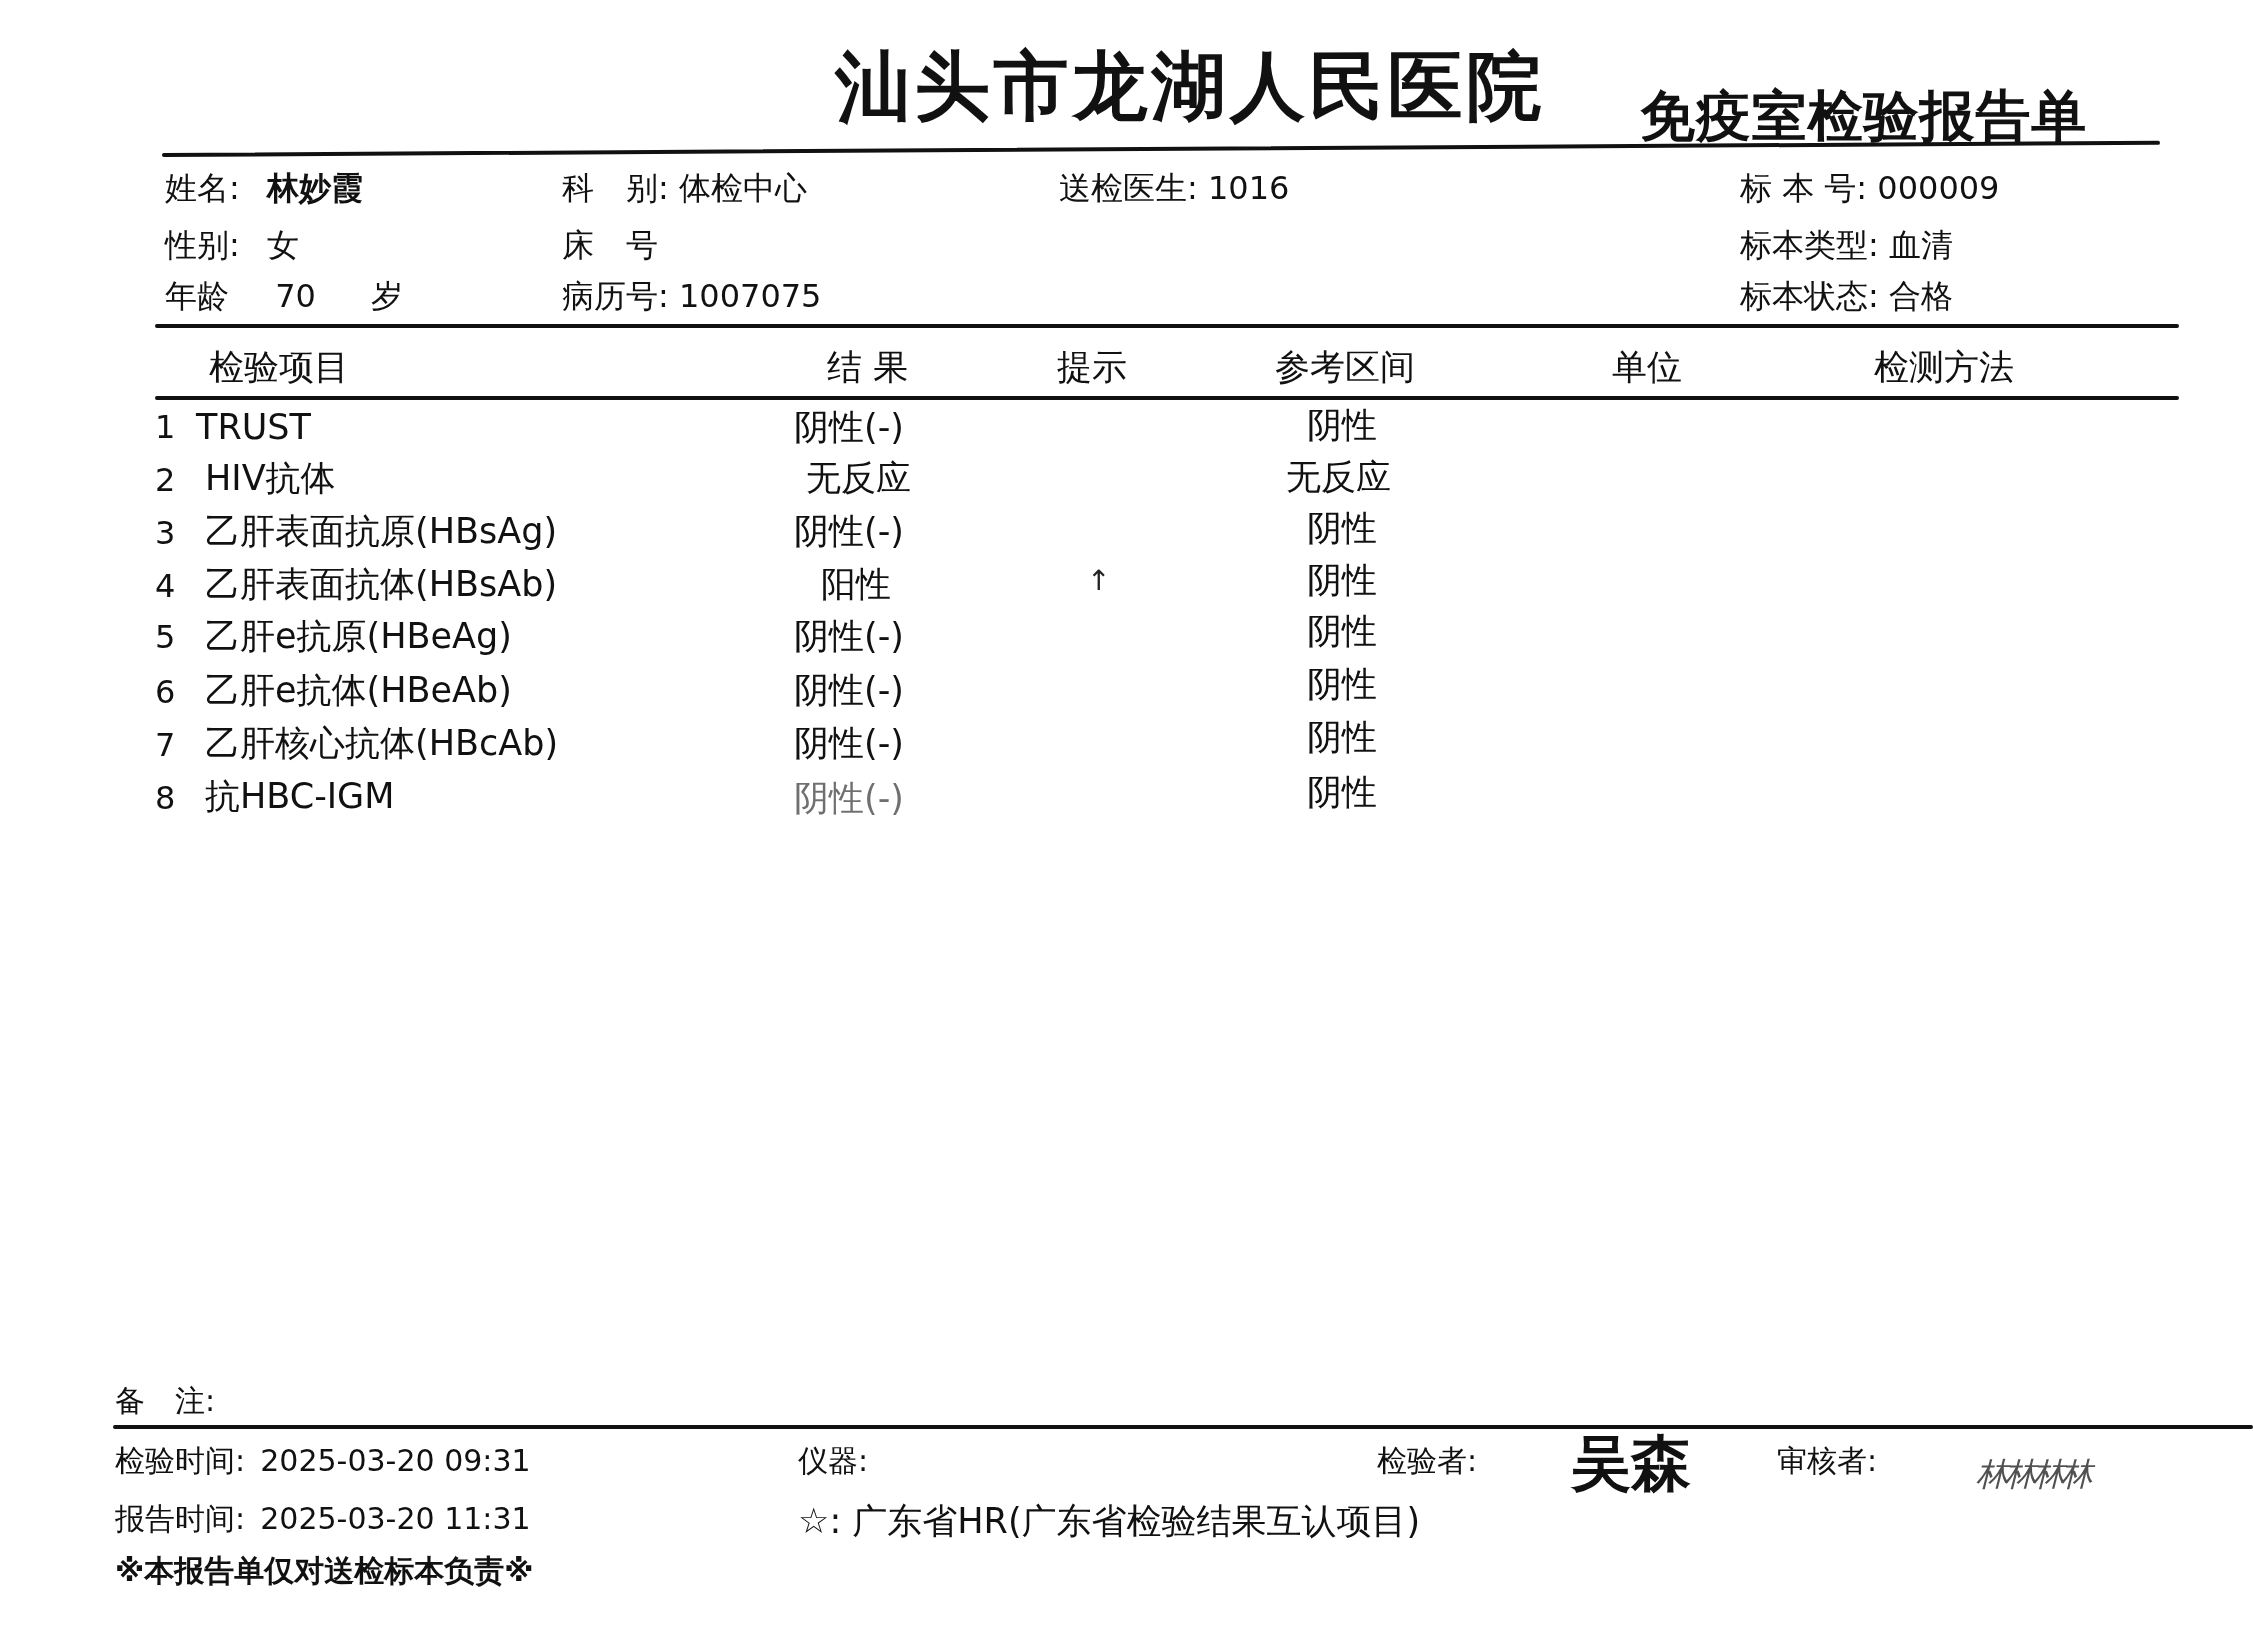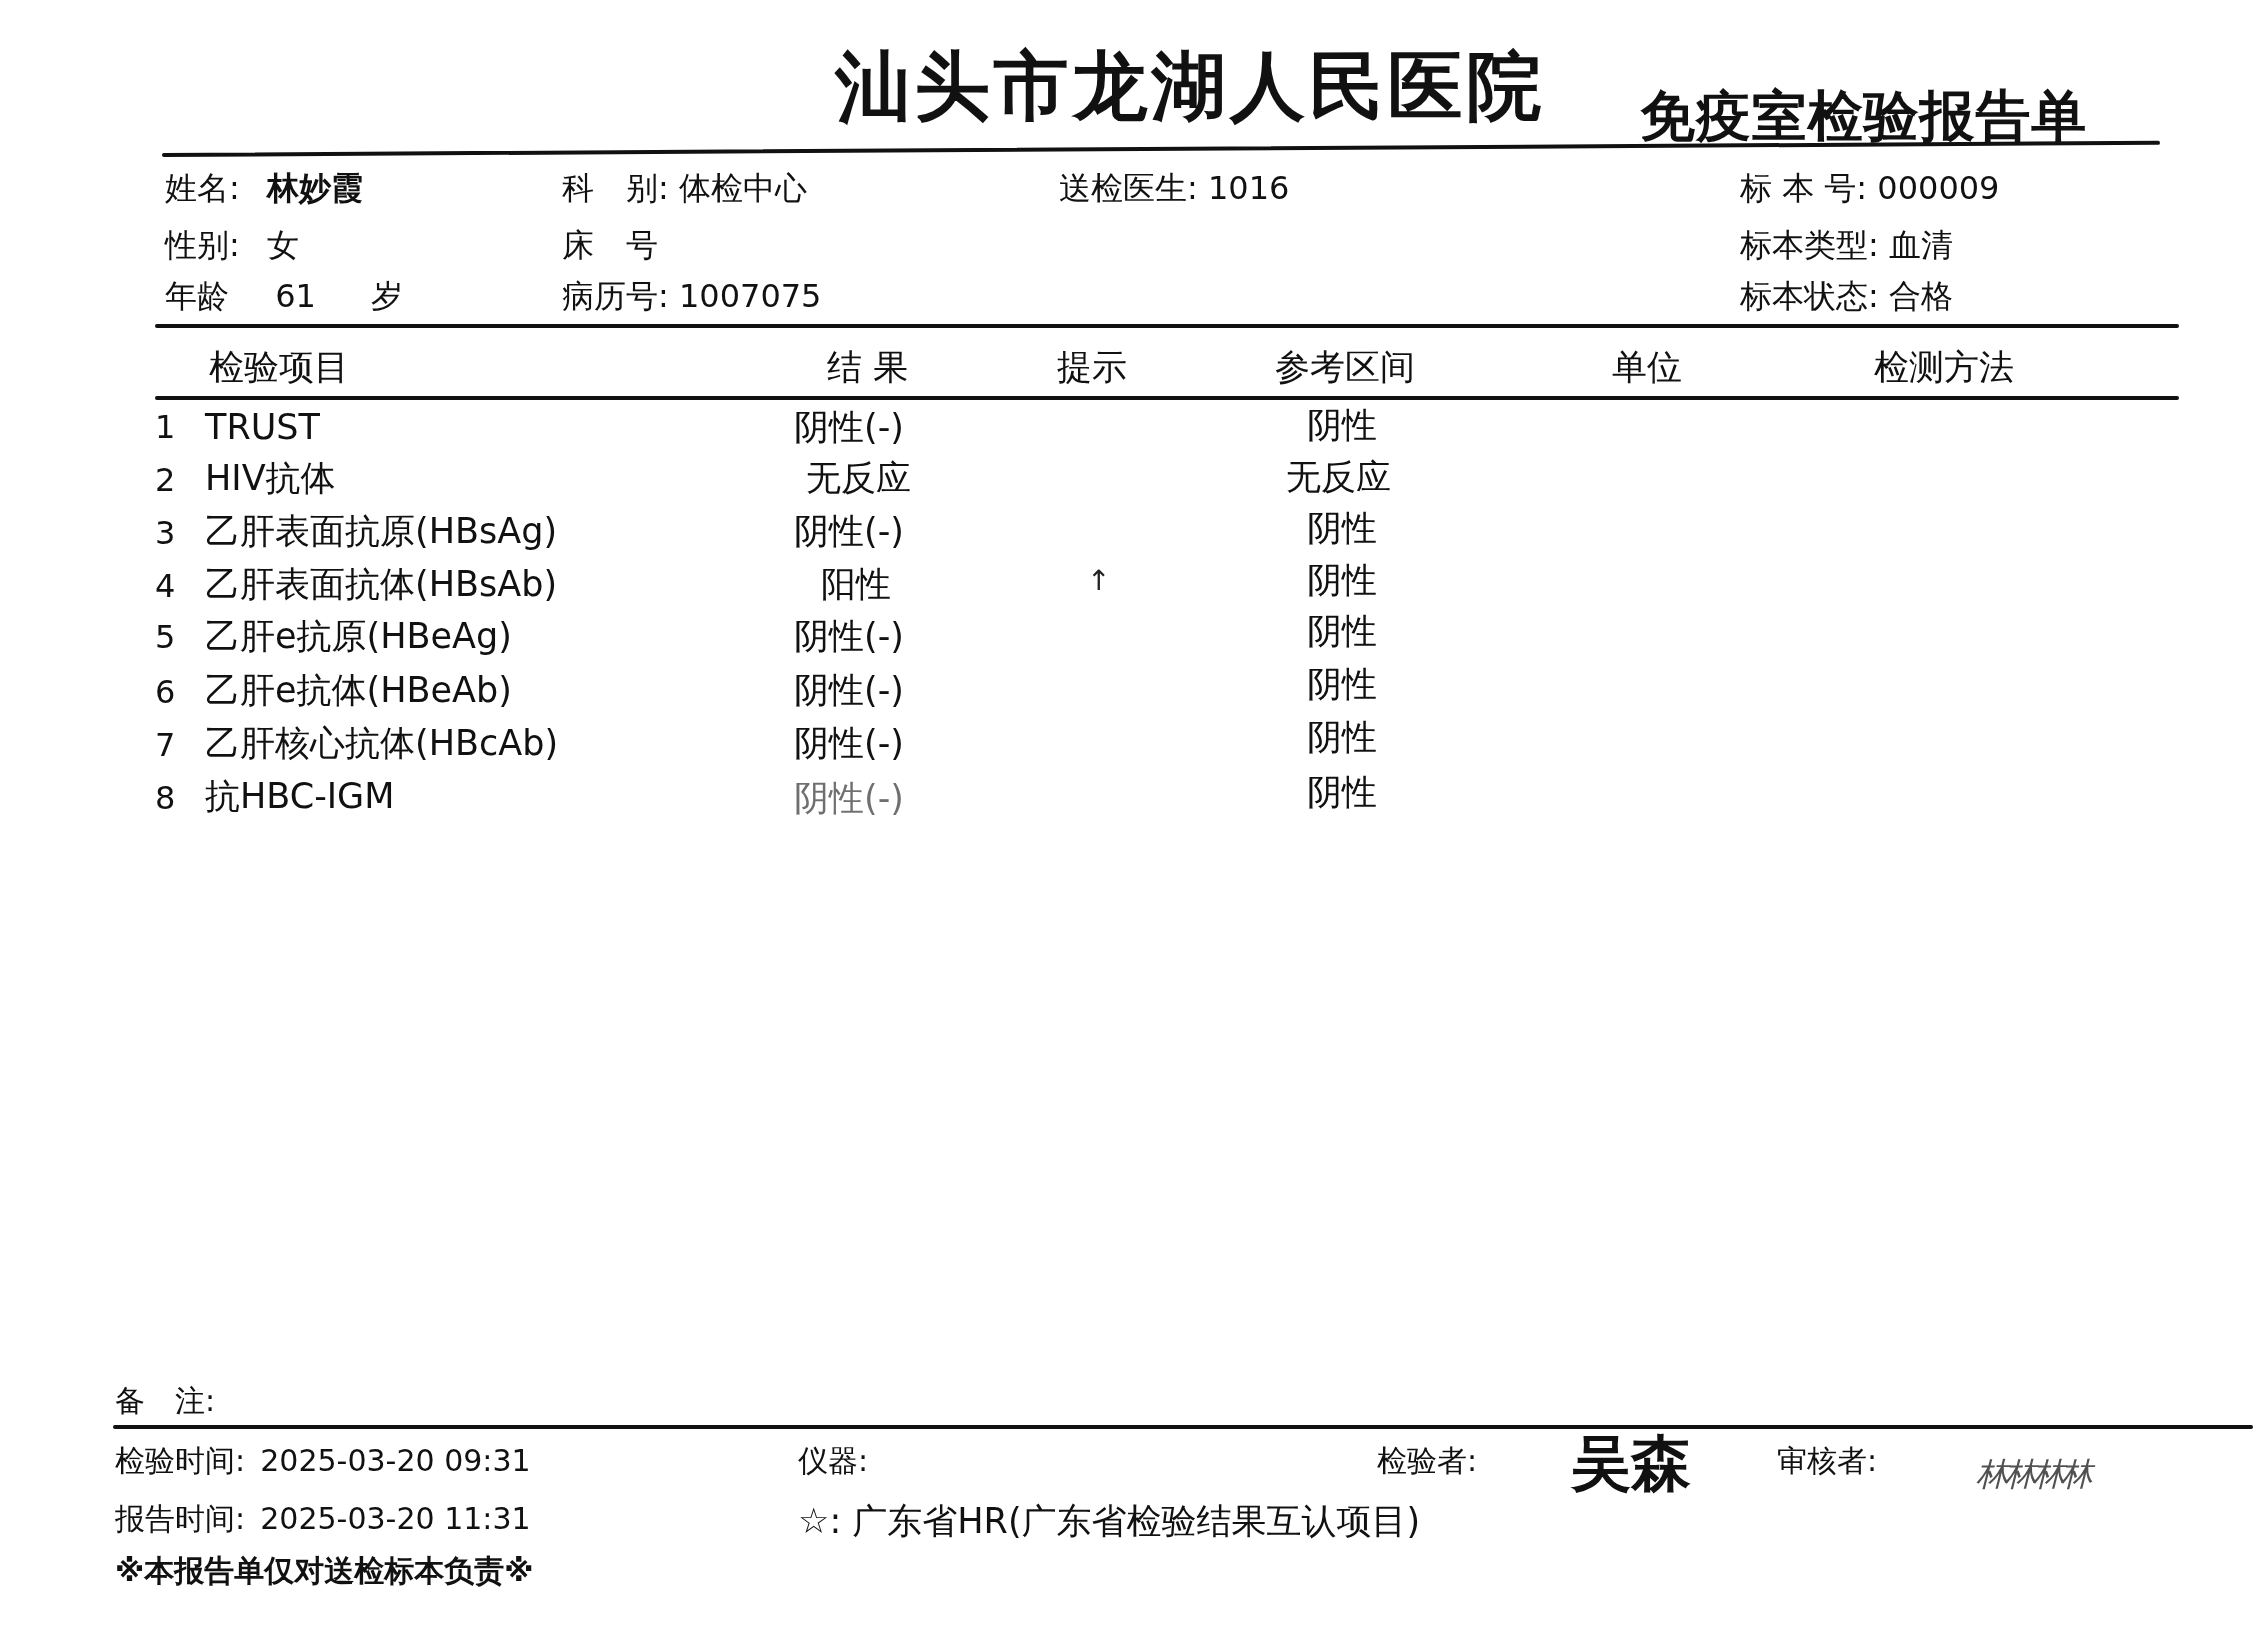--- a/index.html
+++ b/index.html
@@ -37,21 +37,21 @@
 <div class="abs info" style="left:165px; top:172px;">
   <span class="lbl">姓名:</span>
   <span class="val bold" style="margin-left:17px;">林妙霞</span>
 </div>
 <div class="abs info" style="left:165px; top:229px;">
   <span class="lbl">性别:</span>
   <span class="val" style="margin-left:17px;">女</span>
 </div>
 <div class="abs info" style="left:165px; top:280px;">
   <span class="lbl">年龄</span>
-  <span class="val" style="margin-left:36px;">61</span>
+  <span class="val" style="margin-left:36px;">70</span>
   <span class="val" style="margin-left:45px;">岁</span>
 </div>
 
 <div class="abs info" style="left:562px; top:172px;">
   <span class="lbl">科　别:</span>
   <span class="val">体检中心</span>
 </div>
 <div class="abs info" style="left:562px; top:229px;">
   <span class="lbl">床　号</span>
   <span class="val"></span>
@@ -86,21 +86,21 @@
 <div class="abs colhdr" style="left:1057px;">提示</div>
 <div class="abs colhdr" style="left:1275px;">参考区间</div>
 <div class="abs colhdr" style="left:1612px;">单位</div>
 <div class="abs colhdr" style="left:1874px;">检测方法</div>
 
 <div class="hline" style="left:155px; top:396px; width:2024px;"></div>
 
 <div>
   <div>
     <div class="abs num" style="left:155px; top:411px;">1</div>
-    <div class="abs cell" style="left:205px; top:410px;">TRUST</div>
+    <div class="abs cell" style="left:196px; top:410px;">TRUST</div>
     <div class="abs cell" style="left:794px; top:410px;">阴性(-)</div>
     <div class="abs cell" style="left:1307px; top:408px;">阴性</div>
   </div>
   <div>
     <div class="abs num" style="left:155px; top:464px;">2</div>
     <div class="abs cell" style="left:205px; top:461px;">HIV抗体</div>
     <div class="abs cell" style="left:806px; top:461px;">无反应</div>
     <div class="abs cell" style="left:1286px; top:460px;">无反应</div>
   </div>
   <div>

